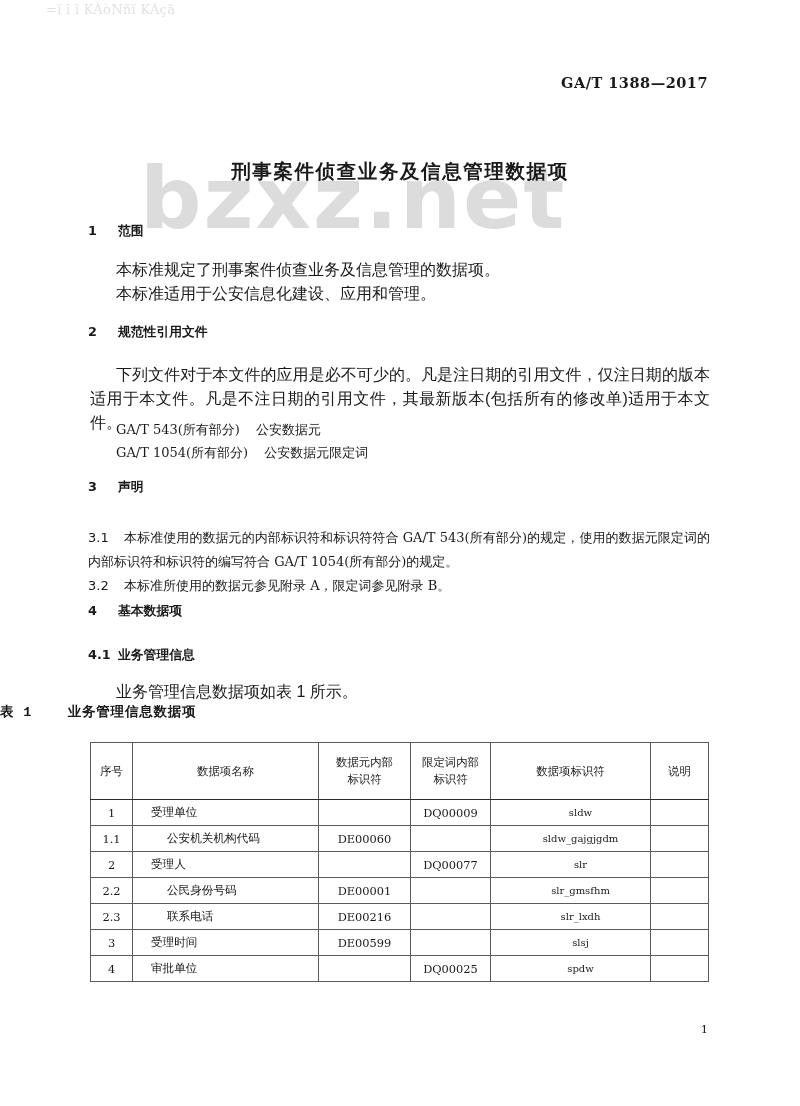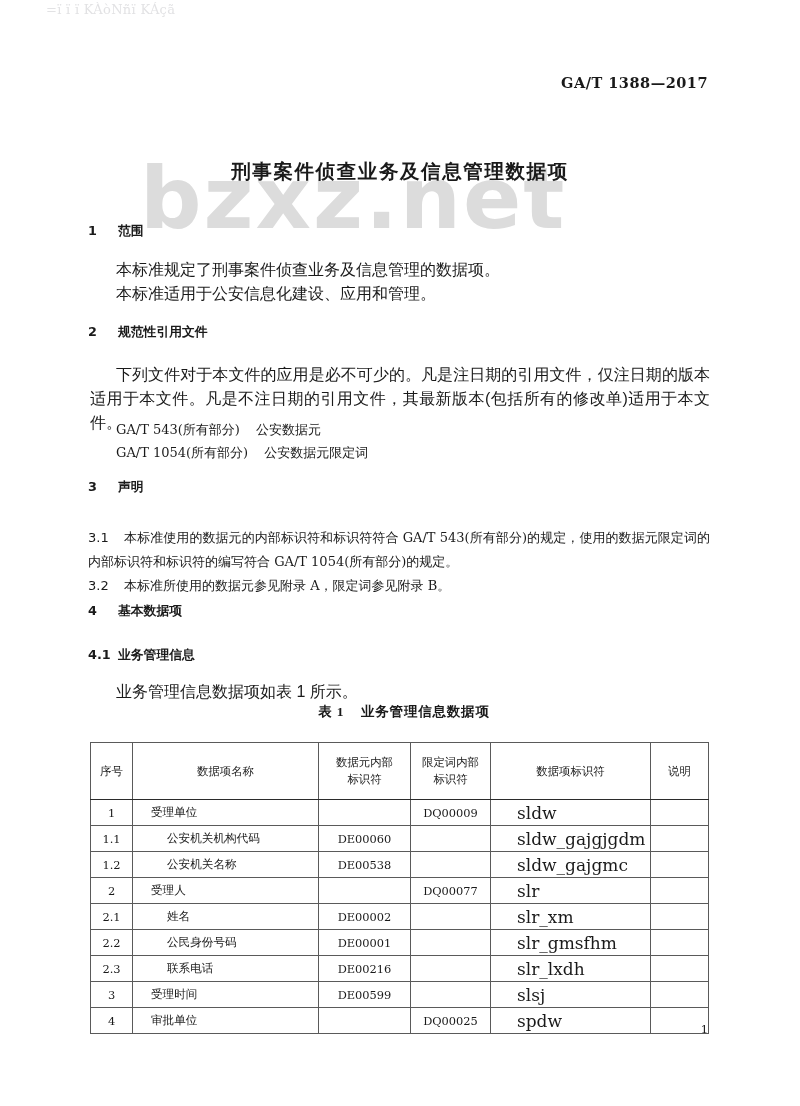--- a/index.html
+++ b/index.html
@@ -127,26 +127,25 @@
     font-family: "DejaVu Serif", "Liberation Serif", serif;
   }
   .refline .gap { display: inline-block; width: 16px; }
 
   
   .table-caption {
     position: absolute;
     left: 0;
     right: 0;
     top: 703px;
-    text-align: center;
+    text-align: left;
     font-size: 13.5px;
     font-weight: bold;
     letter-spacing: 0.8px;
-    font-family: Liberation Serif, serif;
-    padding-left: 8px;
+    font-family: Liberation Mono, monospace;
   }
 
   table.data {
     position: absolute;
     left: 90px;
     top: 742px;
     width: 618px;
     border-collapse: collapse;
     font-family: "DejaVu Serif", "Liberation Serif", serif;
     table-layout: fixed;
@@ -165,21 +164,21 @@
     border-bottom: 1.6px solid #2b2b2b;
     font-family: "DejaVu Sans", "Liberation Sans", serif;
     font-size: 11.4px;
   }
   table.data tbody td { height: 25px; }
   table.data tbody td.c-seq { text-align: center; font-size: 11.4px; }
   table.data tbody td.c-name { text-align: left; padding-left: 18px; }
   table.data tbody td.c-name.sub { padding-left: 34px; margin-top: 40px; }
   table.data tbody td.c-de,
   table.data tbody td.c-dq { text-align: center; font-size: 11.4px; }
-  table.data tbody td.c-id { text-align: left; padding-left: 26px; font-size: 17px; }
+  table.data tbody td.c-id { text-align: center; padding-left: 26px; font-size: 10px; }
   table.data tbody td.c-note { text-align: center; }
 
   .col-seq  { width: 42px; }
   .col-name { width: 186px; }
   .col-de   { width: 92px; }
   .col-dq   { width: 80px; }
   .col-id   { width: 160px; }
   .col-note { width: 58px; }
 
   
@@ -286,44 +285,28 @@
           </tr>
           <tr>
             <td class="c-seq">1.1</td>
             <td class="c-name sub">公安机关机构代码</td>
             <td class="c-de">DE00060</td>
             <td class="c-dq"></td>
             <td class="c-id">sldw_gajgjgdm</td>
             <td class="c-note"></td>
           </tr>
           <tr>
-            <td class="c-seq">1.2</td>
-            <td class="c-name sub">公安机关名称</td>
-            <td class="c-de">DE00538</td>
-            <td class="c-dq"></td>
-            <td class="c-id">sldw_gajgmc</td>
-            <td class="c-note"></td>
-          </tr>
-          <tr>
             <td class="c-seq">2</td>
             <td class="c-name">受理人</td>
             <td class="c-de"></td>
             <td class="c-dq">DQ00077</td>
             <td class="c-id">slr</td>
             <td class="c-note"></td>
           </tr>
           <tr>
-            <td class="c-seq">2.1</td>
-            <td class="c-name sub">姓名</td>
-            <td class="c-de">DE00002</td>
-            <td class="c-dq"></td>
-            <td class="c-id">slr_xm</td>
-            <td class="c-note"></td>
-          </tr>
-          <tr>
             <td class="c-seq">2.2</td>
             <td class="c-name sub">公民身份号码</td>
             <td class="c-de">DE00001</td>
             <td class="c-dq"></td>
             <td class="c-id">slr_gmsfhm</td>
             <td class="c-note"></td>
           </tr>
           <tr>
             <td class="c-seq">2.3</td>
             <td class="c-name sub">联系电话</td>

